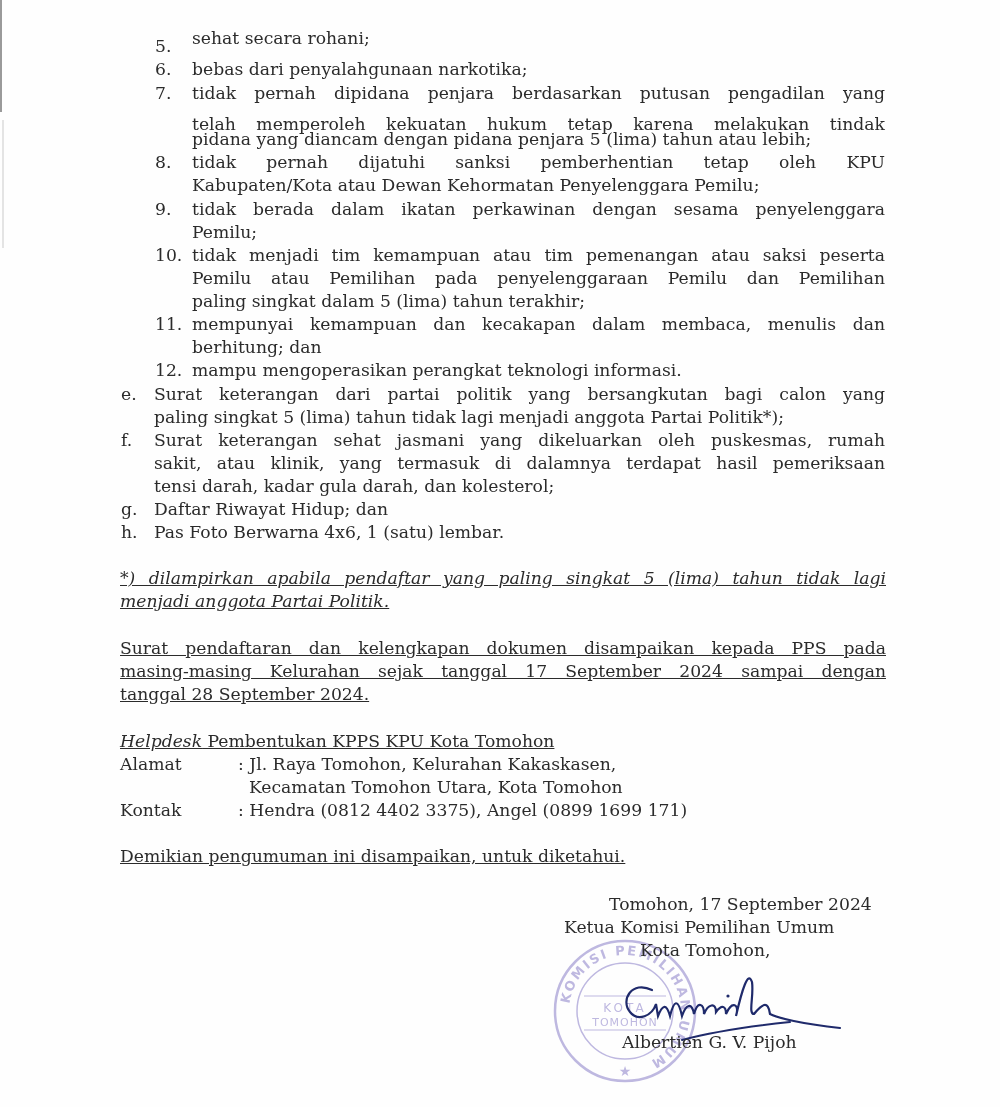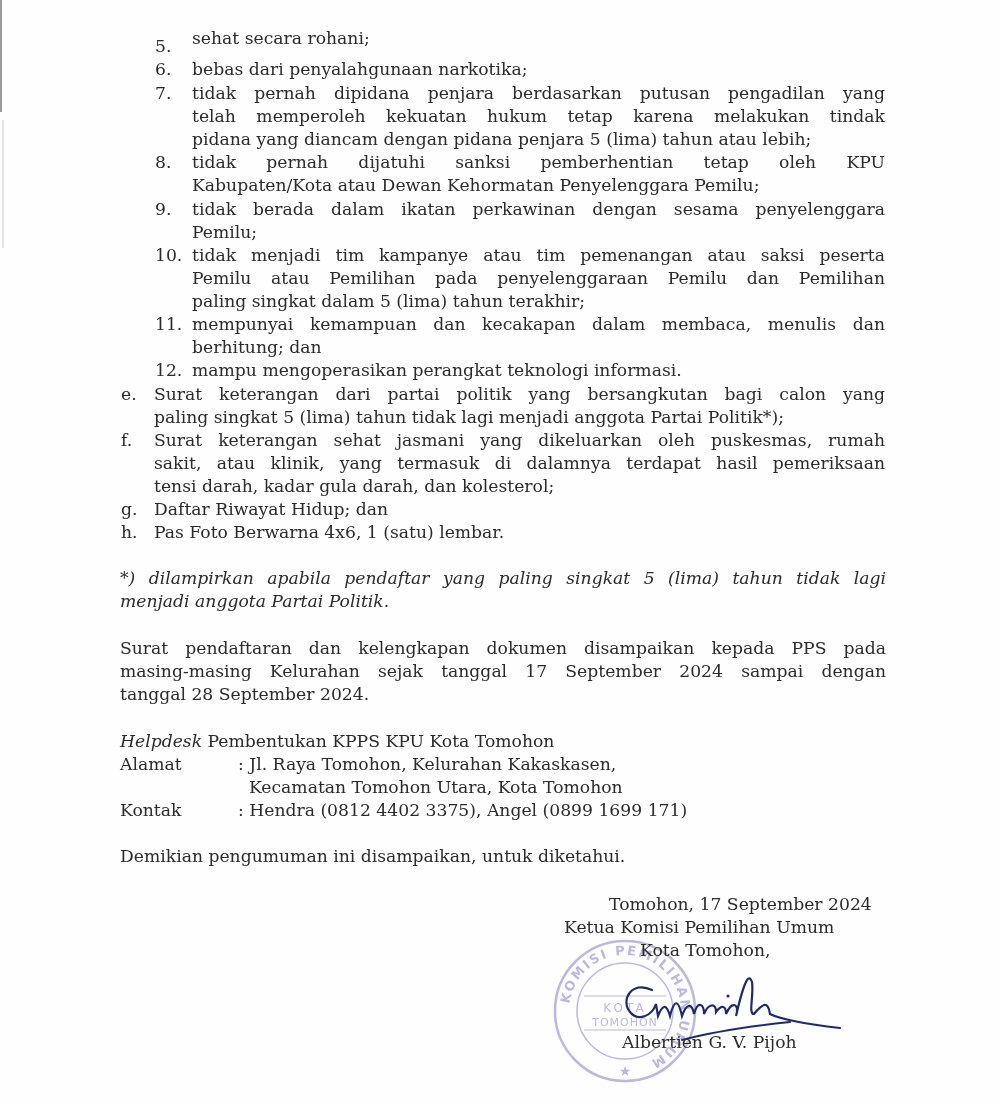--- a/index.html
+++ b/index.html
@@ -14,21 +14,21 @@
   .line { position: absolute; white-space: nowrap; line-height: 23px; }
   .just { text-align: justify; text-align-last: justify; }
   .num { position: absolute; }
   .it { font-style: italic; }
   
   .sub .num { left: 155px; }
   .sub .txt { position: absolute; left: 192px; width: 693px; }
   
   .let .num { left: 121px; }
   .let .txt { position: absolute; left: 154px; width: 731px; }
-  .para { position: absolute; left: 120px; width: 766px; }
+  .para { position: absolute; left: 120px; width: 766px; text-decoration: underline; }
   .kv-key { position: absolute; left: 120px; }
   .kv-val { position: absolute; left: 238px; text-align: center; }
   .sig { position: absolute; text-align: center; white-space: nowrap; }
   .stamp { position: absolute; left: 552px; top: 938px; width: 146px; height: 146px; opacity: 0.55; }
   .signature { position: absolute; left: 612px; top: 960px; width: 240px; height: 90px; }
 </style>
 </head>
 <body>
 
 <div class="edge-line"></div>
@@ -42,39 +42,39 @@
   </div>
 
   <div>
     <span class="num line" style="top:58px">6.</span>
     <span class="txt line" style="top:58px">bebas dari penyalahgunaan narkotika;</span>
   </div>
 
   <div>
     <span class="num line" style="top:82px">7.</span>
     <span class="txt line just" style="top:82px">tidak pernah dipidana penjara berdasarkan putusan pengadilan yang</span>
-    <span class="txt line just" style="top:105px">telah memperoleh kekuatan hukum tetap karena melakukan tindak</span>
+    <span class="txt line just" style="top:113px">telah memperoleh kekuatan hukum tetap karena melakukan tindak</span>
     <span class="txt line" style="top:128px">pidana yang diancam dengan pidana penjara 5 (lima) tahun atau lebih;</span>
   </div>
 
   <div>
     <span class="num line" style="top:151px">8.</span>
     <span class="txt line just" style="top:151px">tidak pernah dijatuhi sanksi pemberhentian tetap oleh KPU</span>
     <span class="txt line" style="top:174px">Kabupaten/Kota atau Dewan Kehormatan Penyelenggara Pemilu;</span>
   </div>
 
   <div>
     <span class="num line" style="top:198px">9.</span>
     <span class="txt line just" style="top:198px">tidak berada dalam ikatan perkawinan dengan sesama penyelenggara</span>
     <span class="txt line" style="top:221px">Pemilu;</span>
   </div>
 
   <div>
     <span class="num line" style="top:244px">10.</span>
-    <span class="txt line just" style="top:244px">tidak menjadi tim kampanye atau tim pemenangan atau saksi peserta</span>
+    <span class="txt line just" style="top:244px">tidak menjadi tim kemampuan atau tim pemenangan atau saksi peserta</span>
     <span class="txt line just" style="top:267px">Pemilu atau Pemilihan pada penyelenggaraan Pemilu dan Pemilihan</span>
     <span class="txt line" style="top:290px">paling singkat dalam 5 (lima) tahun terakhir;</span>
   </div>
 
   <div>
     <span class="num line" style="top:313px">11.</span>
     <span class="txt line just" style="top:313px">mempunyai kemampuan dan kecakapan dalam membaca, menulis dan</span>
     <span class="txt line" style="top:336px">berhitung; dan</span>
   </div>
 

